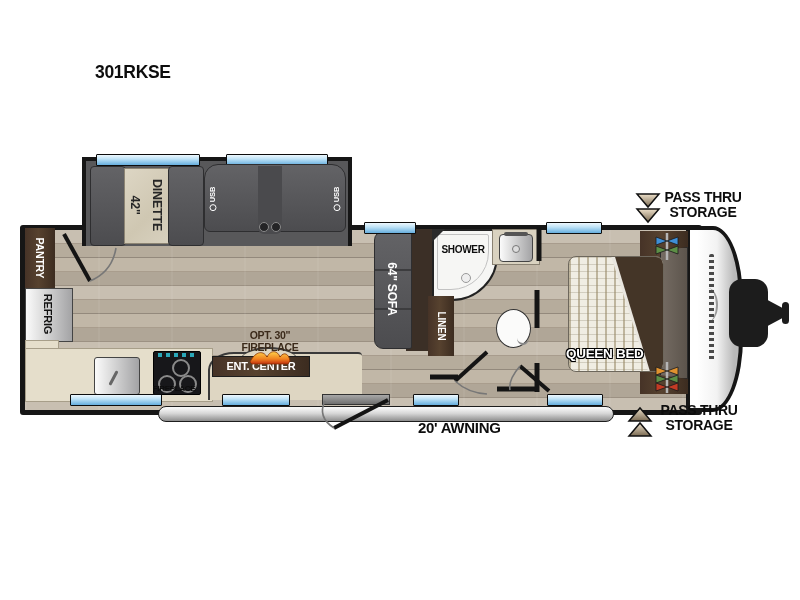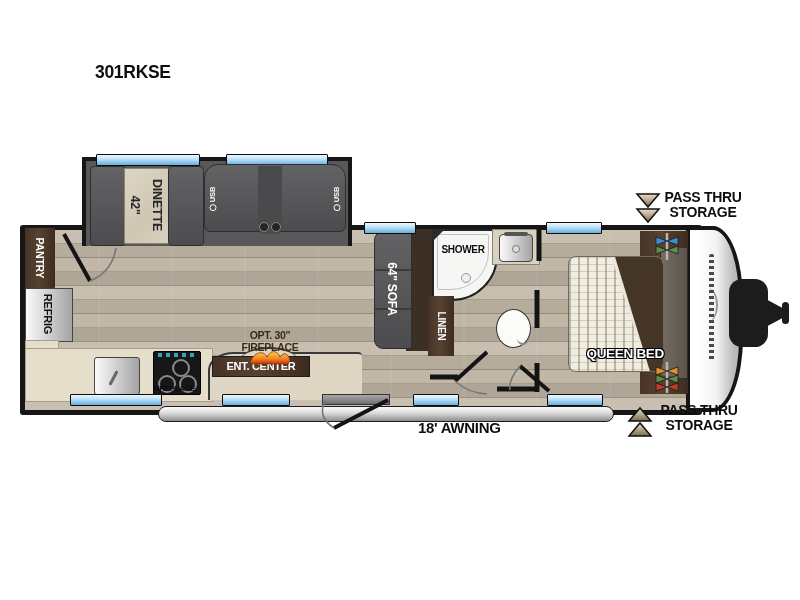--- a/index.html
+++ b/index.html
@@ -163,33 +163,33 @@
     <div style="position:absolute;right:1px;bottom:2px;width:12px;height:12px;border-bottom:2px solid #888;border-radius:50%;"></div>
   </div>
 
   <div class="abs brown" style="left:640px;top:231px;width:48px;height:30px;"></div>
   <div class="abs brown" style="left:640px;top:362px;width:48px;height:32px;"></div>
   <div class="abs" style="left:660px;top:247px;width:26px;height:130px;background:linear-gradient(90deg,#756c63,#5c544c);border:1px solid #2a2a2a;clip-path:polygon(0 3%,100% 0,100% 100%,0 97%);"></div>
   <div class="bed">
     <div class="sheet"></div>
     <div class="blanket"></div>
   </div>
-  <div class="abs lbl outline-txt" style="left:566px;top:346px;width:98px;text-align:right;font-size:13.5px;">QUEEN BED</div>
+  <div class="abs lbl outline-txt" style="left:566px;top:346px;width:98px;text-align:left;font-size:13.5px;">QUEEN BED</div>
 
   <div class="window" style="left:364px;top:222px;width:50px;"></div>
   <div class="window" style="left:546px;top:222px;width:54px;"></div>
   <div class="window" style="left:70px;top:394px;width:90px;"></div>
   <div class="window" style="left:222px;top:394px;width:66px;"></div>
   <div class="window" style="left:413px;top:394px;width:44px;"></div>
   <div class="window" style="left:547px;top:394px;width:54px;"></div>
 
   <div class="door-step"></div>
 
   <div class="awning-bar"></div>
-  <div class="abs lbl" style="left:418px;top:419px;width:110px;font-size:15px;">18' AWNING</div>
+  <div class="abs lbl" style="left:418px;top:419px;width:110px;font-size:15px;">20' AWNING</div>
 
   <div class="abs lbl" style="left:658px;top:190px;width:90px;text-align:center;font-size:14px;line-height:1.05;">
     <span style="display:block;">PASS THRU</span>
     <span style="display:block;">STORAGE</span>
   </div>
   <div class="abs lbl" style="left:652px;top:403px;width:94px;text-align:center;font-size:14px;line-height:1.05;">
     <span style="display:block;">PASS THRU</span>
     <span style="display:block;">STORAGE</span>
   </div>
 

